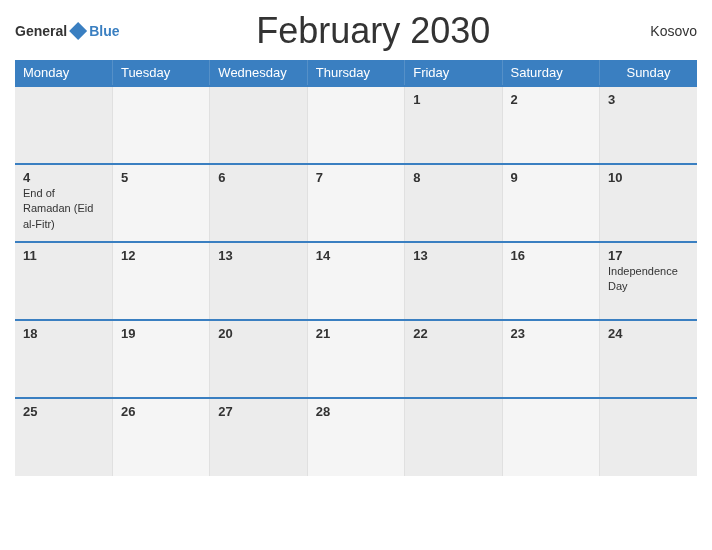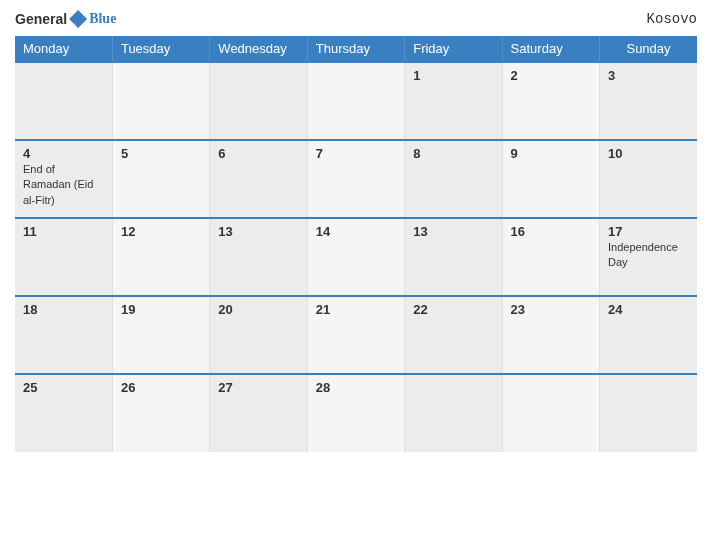--- a/index.html
+++ b/index.html
@@ -27,42 +27,40 @@
       font-size: 13px;
       font-weight: bold;
     }
     .logo-text-general {
       color: #333;
       font-size: 14px;
     }
     .logo-text-blue {
       color: #3a7fc1;
       font-size: 14px;
-      font-family: Liberation Serif, serif;
     }
     .logo-icon {
       width: 18px;
       height: 18px;
       background: #3a7fc1;
       clip-path: polygon(50% 0%, 100% 50%, 50% 100%, 0% 50%);
       margin: 0 2px;
     }
     .calendar-title {
       font-size: 36px;
       font-weight: normal;
       color: #333;
       text-align: center;
       flex: 1;
     }
     .country-label {
       font-size: 14px;
       color: #333;
       text-align: right;
       min-width: 70px;
-      font-family: Liberation Mono, monospace;
     }
     .calendar-table {
       width: 100%;
       border-collapse: collapse;
       table-layout: fixed;
       padding-left: 44px;
     }
     .calendar-table thead tr th {
       background: #3a7fc1;
       color: #fff;
@@ -113,20 +111,21 @@
 </head>
 <body>
 
 <div class="calendar-container">
   <div class="calendar-header">
     <div class="logo">
       <span class="logo-text-general">General</span>
       <div class="logo-icon"></div>
       <span class="logo-text-blue">Blue</span>
     </div>
+    <div class="calendar-title">February 2030</div>
     <div class="country-label">Kosovo</div>
   </div>
 
   <table class="calendar-table">
     <thead>
       <tr>
         <th>Monday</th>
         <th>Tuesday</th>
         <th>Wednesday</th>
         <th>Thursday</th>

